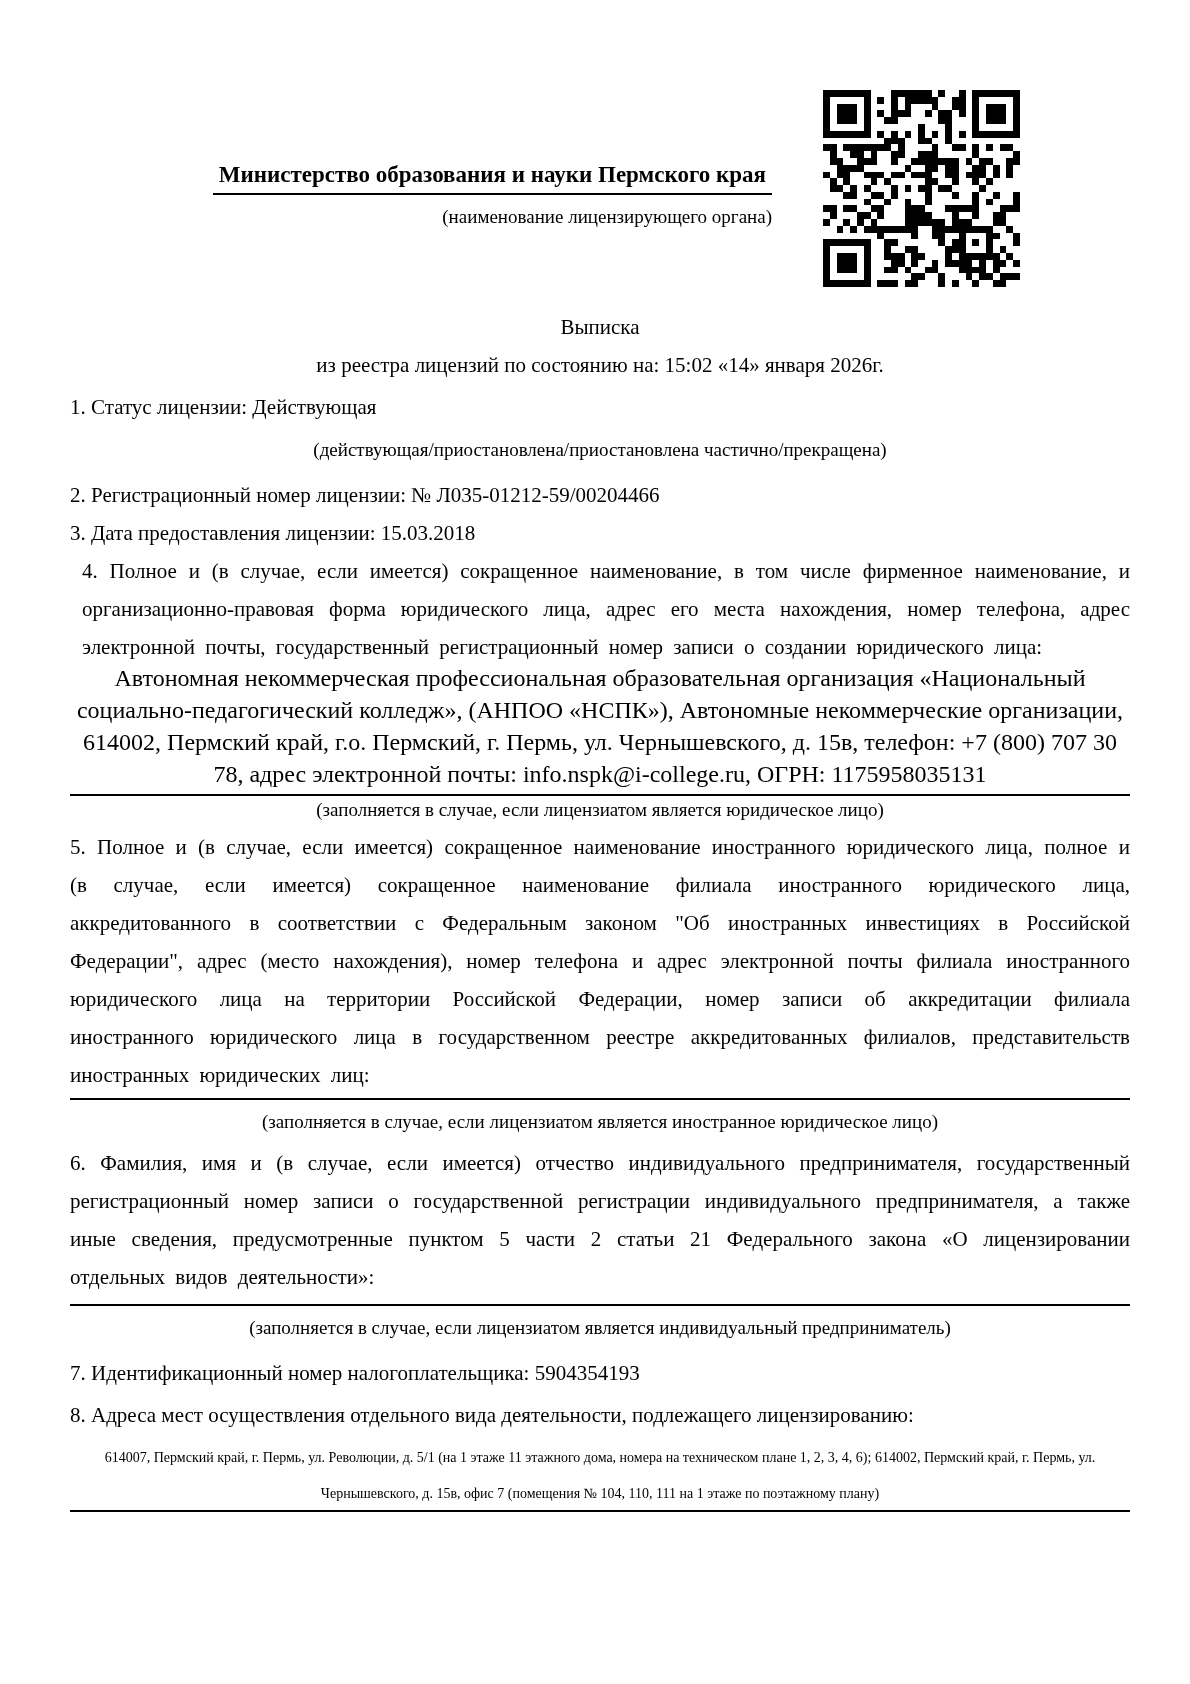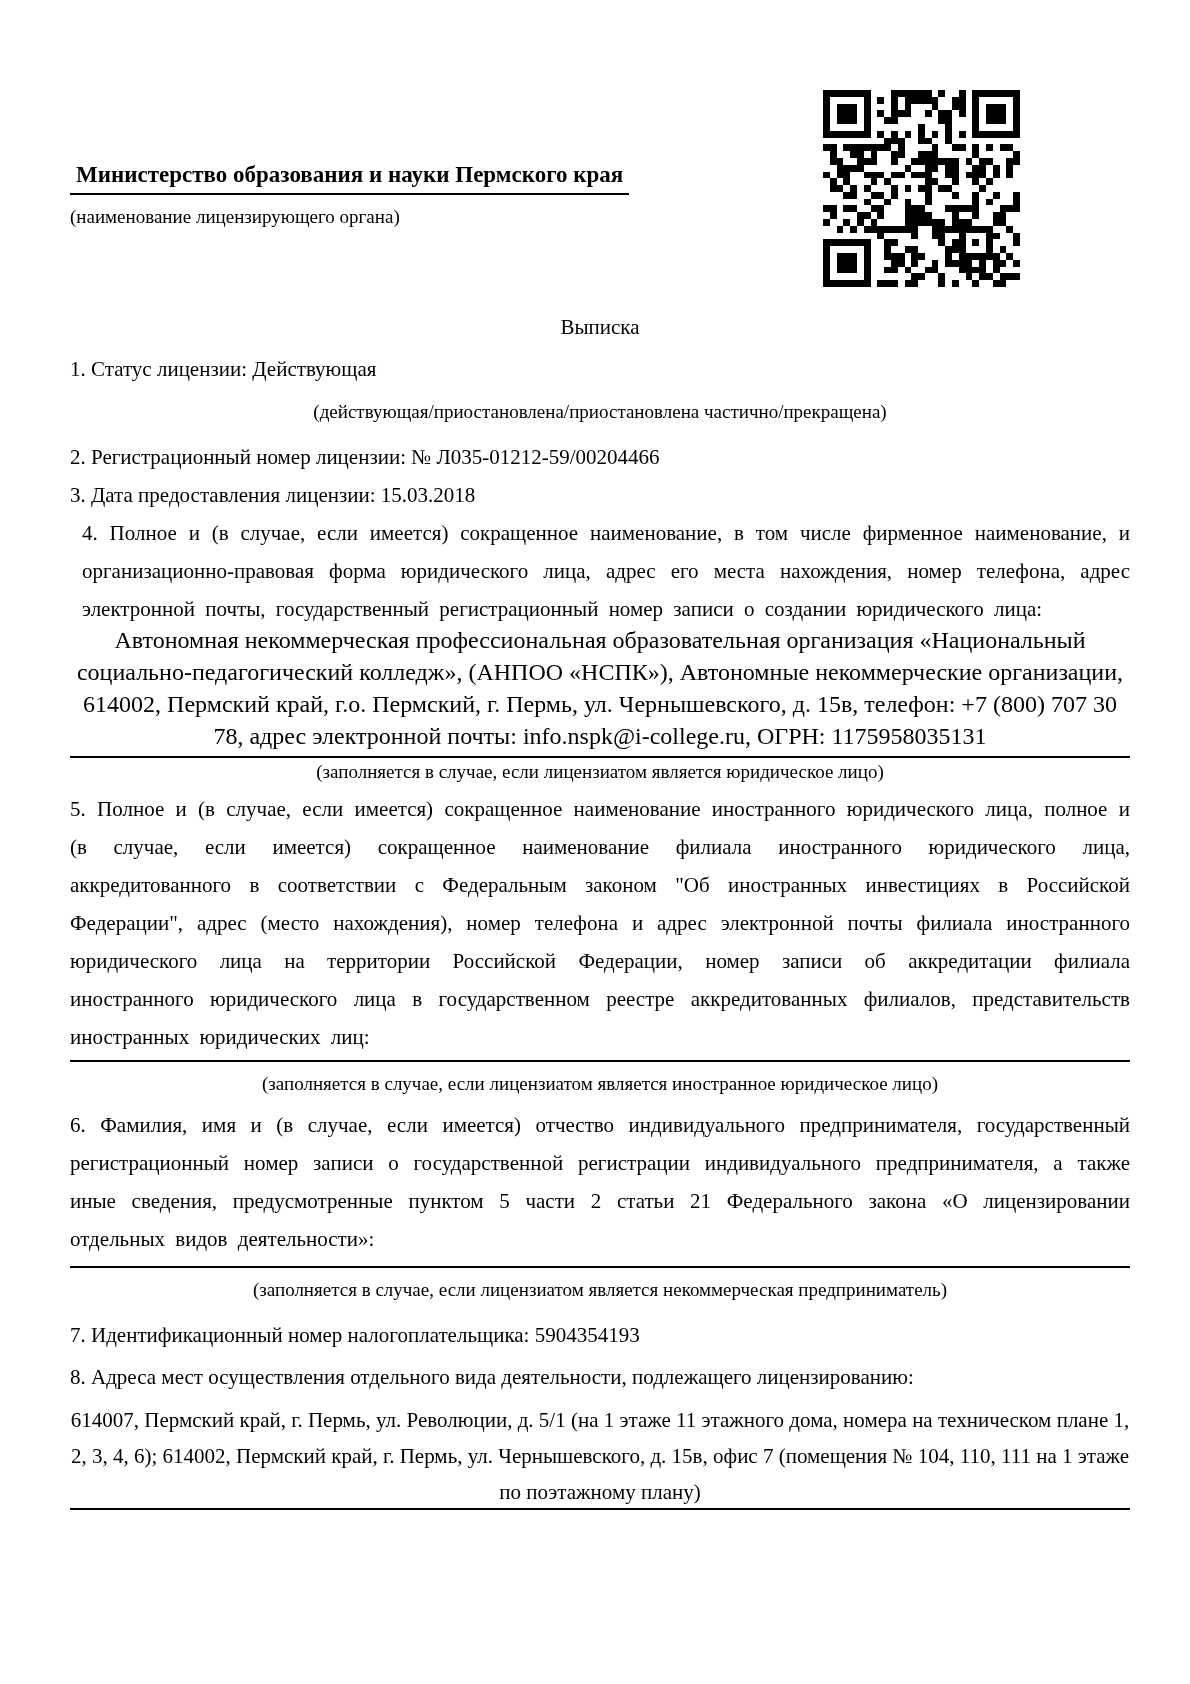--- a/index.html
+++ b/index.html
@@ -11,21 +11,21 @@
     background: #ffffff;
     color: #000000;
     font-family: "Liberation Serif", "DejaVu Serif", serif;
     overflow: hidden;
   }
   .content { padding: 0 60px 0 70px; }
 
   .ministry-block {
     padding-top: 162px;
     width: 702px;
-    text-align: left;
+    text-align: right;
   }
   .ministry-title {
     display: inline-block;
     font-size: 23px;
     font-weight: bold;
     padding: 0 6px 5px 6px;
     border-bottom: 2px solid #000;
     white-space: nowrap;
   }
   .ministry-caption { font-size: 19px; margin-top: 11px; }
@@ -39,21 +39,21 @@
   }
   .qr-box svg { display: block; width: 197px; height: 197px; }
 
   .doc-title   { text-align: center; font-size: 21px; line-height: 30px; margin: 84px 0 0 0; }
   .doc-subtitle{ text-align: center; font-size: 21px; line-height: 30px; margin: 8px 0 0 0; }
 
   p { margin: 0; }
   .line   { font-size: 21px; line-height: 34px; }
   .para   { font-size: 21px; line-height: 38px; text-align: justify; word-spacing: 5px; }
   .blockc { font-size: 24px; line-height: 32px; text-align: center; }
-  .blockc2{ font-size: 21px; line-height: 36px; text-align: center; }
+  .blockc2{ font-size: 14px; line-height: 36px; text-align: center; }
   .caption{ font-size: 19px; line-height: 28px; text-align: center; }
 
   .mt-item1   { margin-top: 10px; }
   .mt-cap1    { margin-top: 12px; }
   .mt-item2   { margin-top: 14px; }
   .mt-item3   { margin-top: 4px; }
   .mt-item4   { margin-top: 2px; margin-left: 12px; }
   .mt-val4    { margin-top: -4px; }
   .mt-cap4    { margin-top: 0; }
   .mt-item5   { margin-top: 4px; }
@@ -485,40 +485,41 @@
   </div>
 
   <div class="content">
 
     <div class="ministry-block">
       <div class="ministry-title">Министерство образования и науки Пермского края</div>
       <div class="ministry-caption">(наименование лицензирующего органа)</div>
     </div>
 
     <div class="doc-title">Выписка</div>
+    <div class="doc-subtitle">из реестра лицензий по состоянию на: 15:02 «14» января 2026г.</div>
 
     <p class="line mt-item1">1. Статус лицензии: Действующая</p>
     <p class="caption mt-cap1">(действующая/приостановлена/приостановлена частично/прекращена)</p>
 
     <p class="line mt-item2">2. Регистрационный номер лицензии: № Л035-01212-59/00204466</p>
 
     <p class="line mt-item3">3. Дата предоставления лицензии: 15.03.2018</p>
 
     <p class="para mt-item4">4. Полное и (в случае, если имеется) сокращенное наименование, в том числе фирменное наименование, и организационно-правовая форма юридического лица, адрес его места нахождения, номер телефона, адрес электронной почты, государственный регистрационный номер записи о создании юридического лица:</p>
     <p class="blockc mt-val4">Автономная некоммерческая профессиональная образовательная организация «Национальный социально-педагогический колледж», (АНПОО «НСПК»), Автономные некоммерческие организации, 614002, Пермский край, г.о. Пермский, г. Пермь, ул. Чернышевского, д. 15в, телефон: +7 (800) 707 30 78, адрес электронной почты: info.nspk@i-college.ru, ОГРН: 1175958035131</p>
     <div class="rule rule-4"></div>
     <p class="caption mt-cap4">(заполняется в случае, если лицензиатом является юридическое лицо)</p>
 
     <p class="para mt-item5">5. Полное и (в случае, если имеется) сокращенное наименование иностранного юридического лица, полное и (в случае, если имеется) сокращенное наименование филиала иностранного юридического лица, аккредитованного в соответствии с Федеральным законом "Об иностранных инвестициях в Российской Федерации", адрес (место нахождения), номер телефона и адрес электронной почты филиала иностранного юридического лица на территории Российской Федерации, номер записи об аккредитации филиала иностранного юридического лица в государственном реестре аккредитованных филиалов, представительств иностранных юридических лиц:</p>
     <div class="rule rule-5"></div>
     <p class="caption mt-cap5">(заполняется в случае, если лицензиатом является иностранное юридическое лицо)</p>
 
     <p class="para mt-item6">6. Фамилия, имя и (в случае, если имеется) отчество индивидуального предпринимателя, государственный регистрационный номер записи о государственной регистрации индивидуального предпринимателя, а также иные сведения, предусмотренные пунктом 5 части 2 статьи 21 Федерального закона «О лицензировании отдельных видов деятельности»:</p>
     <div class="rule rule-6"></div>
-    <p class="caption mt-cap6">(заполняется в случае, если лицензиатом является некоммерческая предприниматель)</p>
+    <p class="caption mt-cap6">(заполняется в случае, если лицензиатом является индивидуальный предприниматель)</p>
 
     <p class="line mt-item7">7. Идентификационный номер налогоплательщика: 5904354193</p>
 
     <p class="line mt-item8">8. Адреса мест осуществления отдельного вида деятельности, подлежащего лицензированию:</p>
     <p class="blockc2 mt-val8">614007, Пермский край, г. Пермь, ул. Революции, д. 5/1 (на 1 этаже 11 этажного дома, номера на техническом плане 1, 2, 3, 4, 6); 614002, Пермский край, г. Пермь, ул. Чернышевского, д. 15в, офис 7 (помещения № 104, 110, 111 на 1 этаже по поэтажному плану)</p>
     <div class="rule rule-8"></div>
 
   </div>
 </div>
 

